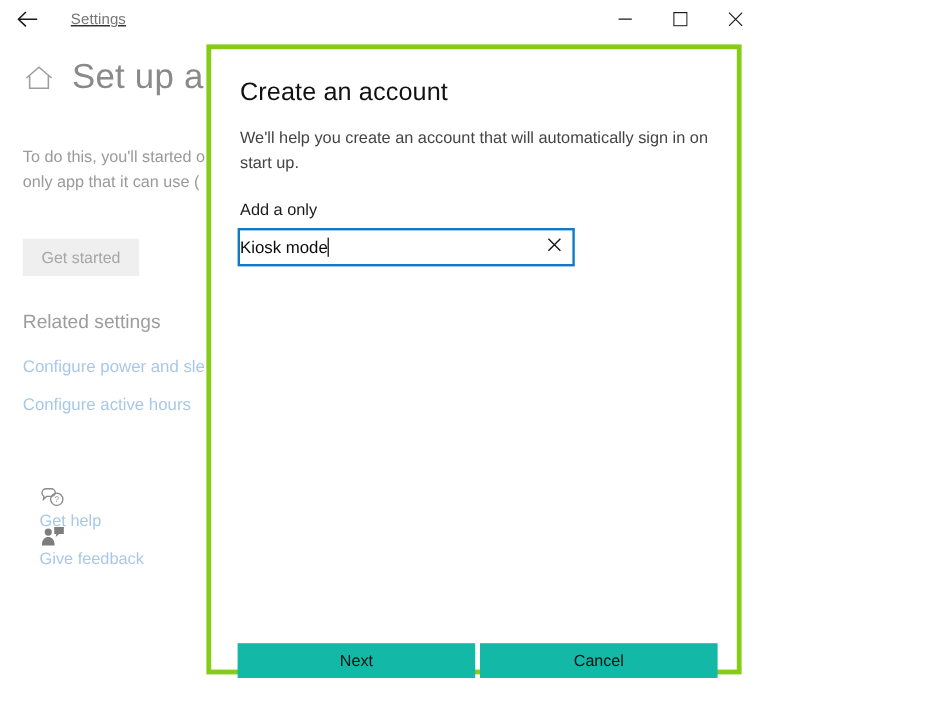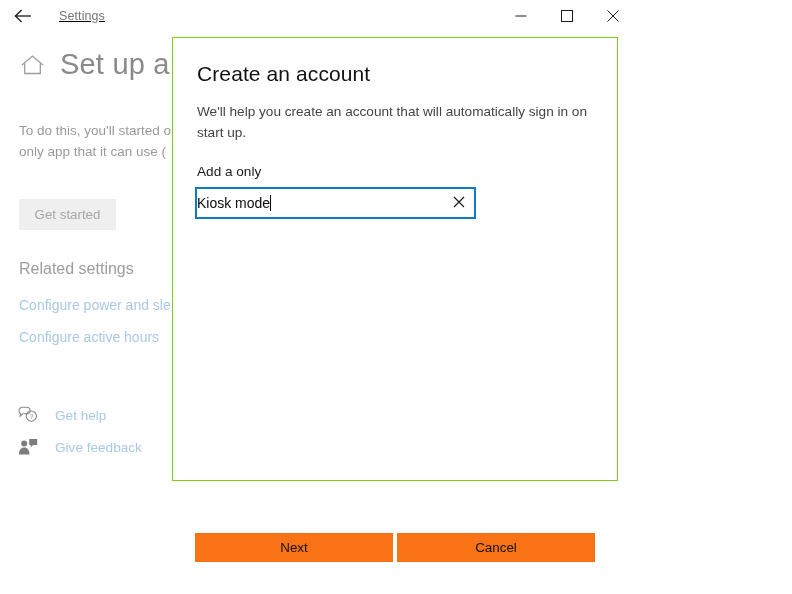--- a/index.html
+++ b/index.html
@@ -139,24 +139,24 @@
     font-size: 14px;
     color: #a9c8e8;
     white-space: nowrap;
     cursor: default;
   }
   .related-link.l1 { top: 265px; }
   .related-link.l2 { top: 297px; }
 
   .support-row {
     position: absolute;
-    left: 17px;
-    display: flex;
-    align-items: center;
-    cursor: default;
+    left: 33px;
+    display: flex;
+    cursor: default;
+    flex-direction: column;
   }
   .support-row.s1 { top: 372px; }
   .support-row.s2 { top: 404px; }
   .support-icon {
     width: 22px;
     height: 22px;
     display: flex;
     align-items: center;
     justify-content: center;
     margin-right: 16px;
@@ -166,23 +166,23 @@
     color: #a9c8e8;
     white-space: nowrap;
   }
 
   
   .dialog {
     position: absolute;
     left: 172px;
     top: 37px;
     width: 446px;
-    height: 444px;
-    background: #ffffff;
-    border: 1px solid #84cc16;
+    height: 525px;
+    background: #ffffff;
+    border: 4px solid #84cc16;
     box-sizing: border-box;
     box-shadow: 0 0 0 0 rgba(0,0,0,0);
   }
   .dialog-title {
     position: absolute;
     left: 24px; top: 24px;
     font-size: 21px;
     color: #111111;
     font-weight: 400;
     letter-spacing: 0.1px;
@@ -242,21 +242,21 @@
   .dialog-actions {
     position: absolute;
     left: 22px;
     top: 495px;
     display: flex;
     gap: 4px;
   }
   .dlg-btn {
     width: 198px;
     height: 29px;
-    background: #f97316;
+    background: #14b8a6;
     border: none;
     font-size: 13.4px;
     color: #121212;
     font-family: "Liberation Sans", sans-serif;
     display: flex;
     align-items: center;
     justify-content: center;
     cursor: default;
   }
 </style>

